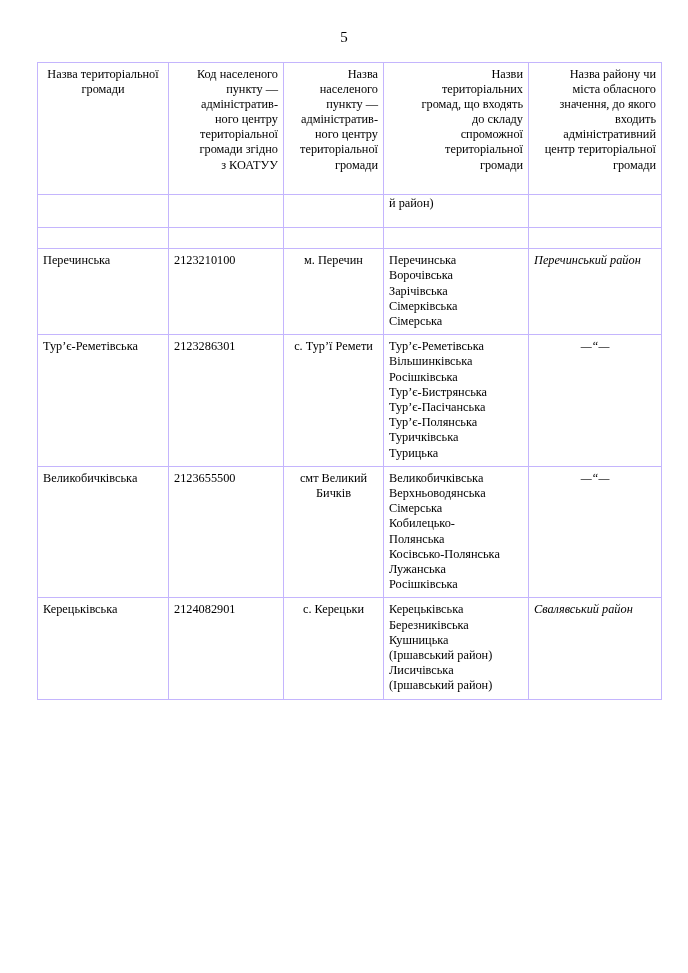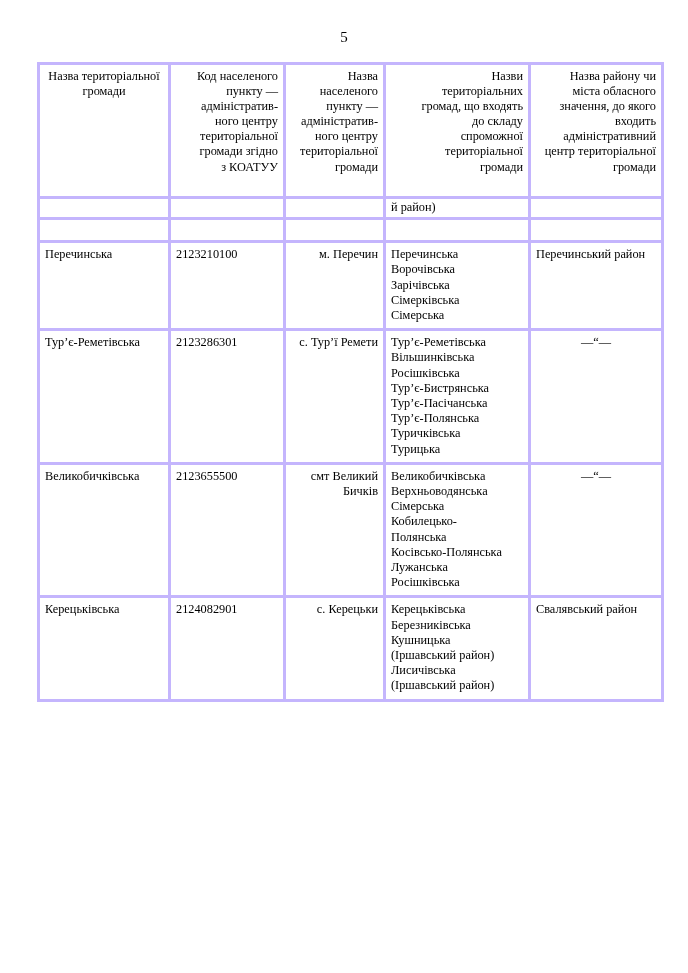--- a/index.html
+++ b/index.html
@@ -38,21 +38,21 @@
   }
   table.reg-table {
     border-collapse: collapse;
     width: 624px;
     table-layout: fixed;
     font-size: 12.3px;
     line-height: 15.2px;
   }
   table.reg-table td,
   table.reg-table th {
-    border: 3px solid #c4b5fd;
+    border: 1px solid #c4b5fd;
     vertical-align: top;
     padding: 4px 5px 5px 5px;
     font-weight: normal;
   }
   
   col.c1 { width: 131px; }
   col.c2 { width: 115px; }
   col.c3 { width: 100px; }
   col.c4 { width: 145px; }
   col.c5 { width: 133px; }
@@ -63,26 +63,26 @@
     height: 122px;
     padding: 5px 4px;
     font-size: 12.3px;
     line-height: 15.1px;
   }
   thead th.h1 {
     text-align: center;
   }
   td.cell-name { text-align: left; }
   td.cell-code { text-align: left; }
-  td.cell-center-name { text-align: right; }
+  td.cell-center-name { text-align: center; }
   td.cell-list { text-align: left; }
-  td.cell-raion { text-align: left; }
+  td.cell-raion { text-align: left; font-style: italic; }
   td.cell-raion.ditto { text-align: center; }
 
-  tr.cont-row td { height: 13px; padding-top: 1px; padding-bottom: 2px; }
+  tr.cont-row td { height: 13px; padding-top: 1px; padding-bottom: 16px; }
   tr.cont-row td.cell-list { text-align: left; }
   tr.empty-row td { height: 16px; padding: 2px 5px; }
 
   .lines span { display: block; }
 
   .ditto-mark {
     display: inline-block;
     white-space: nowrap;
     letter-spacing: 0px;
   }

